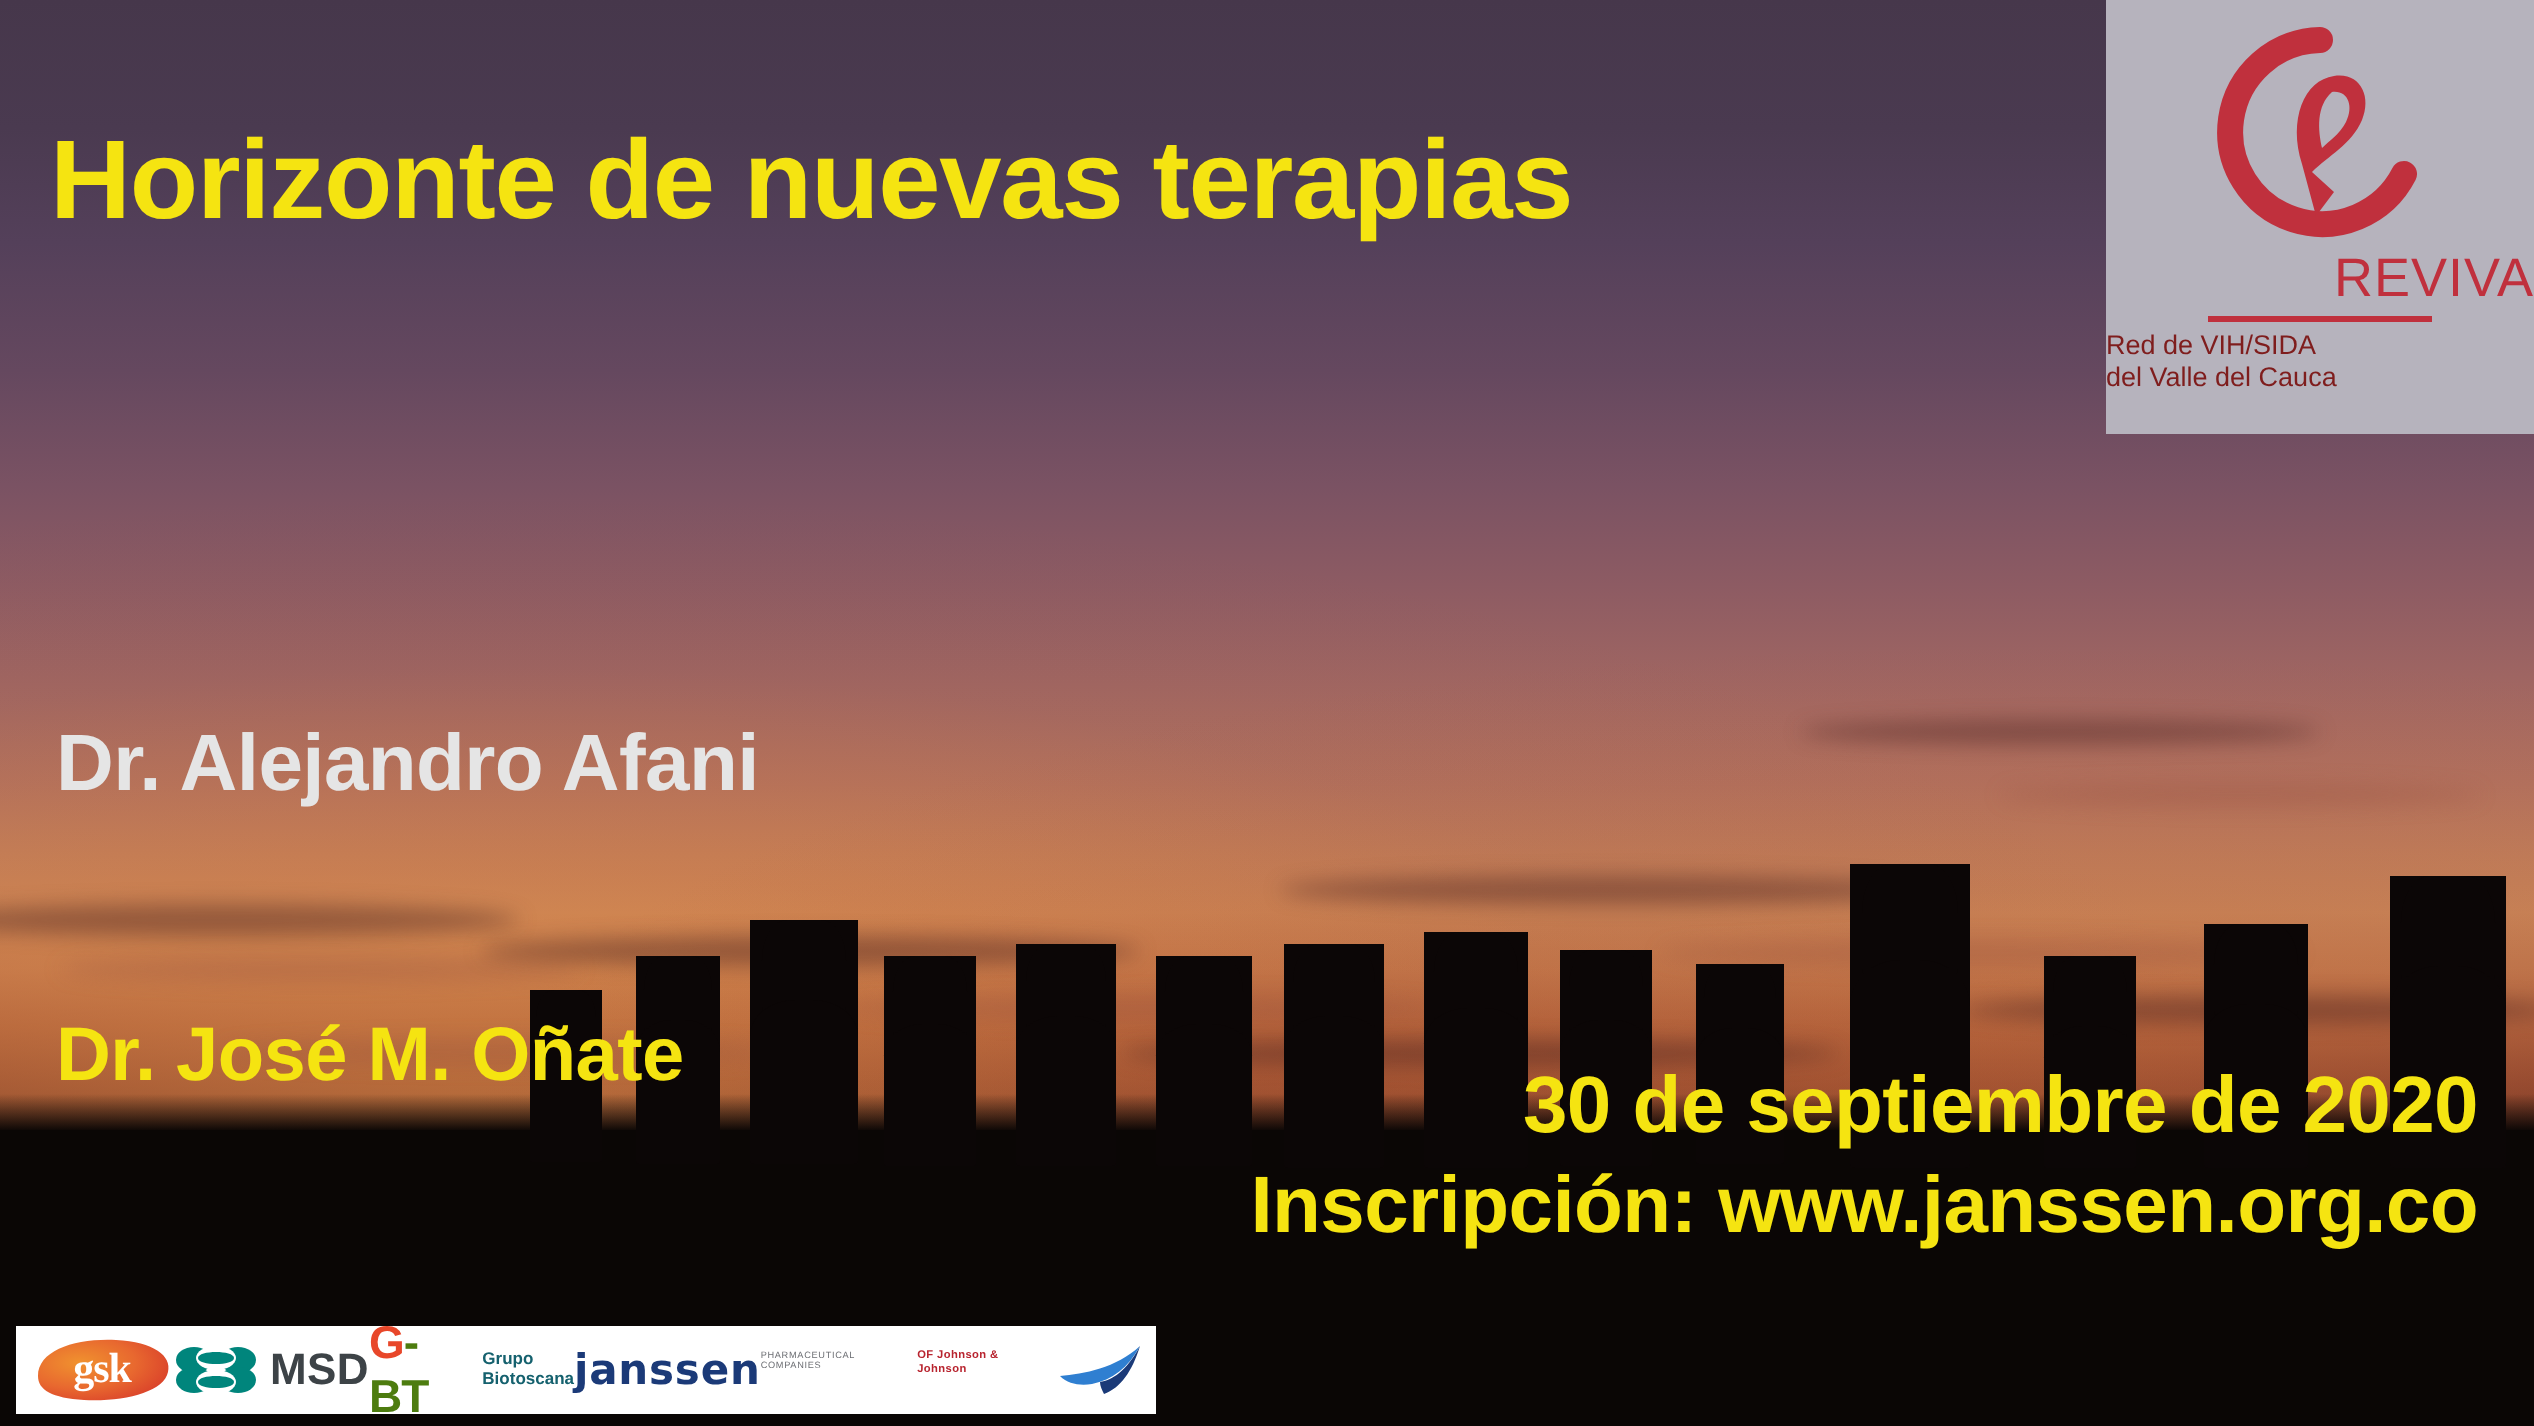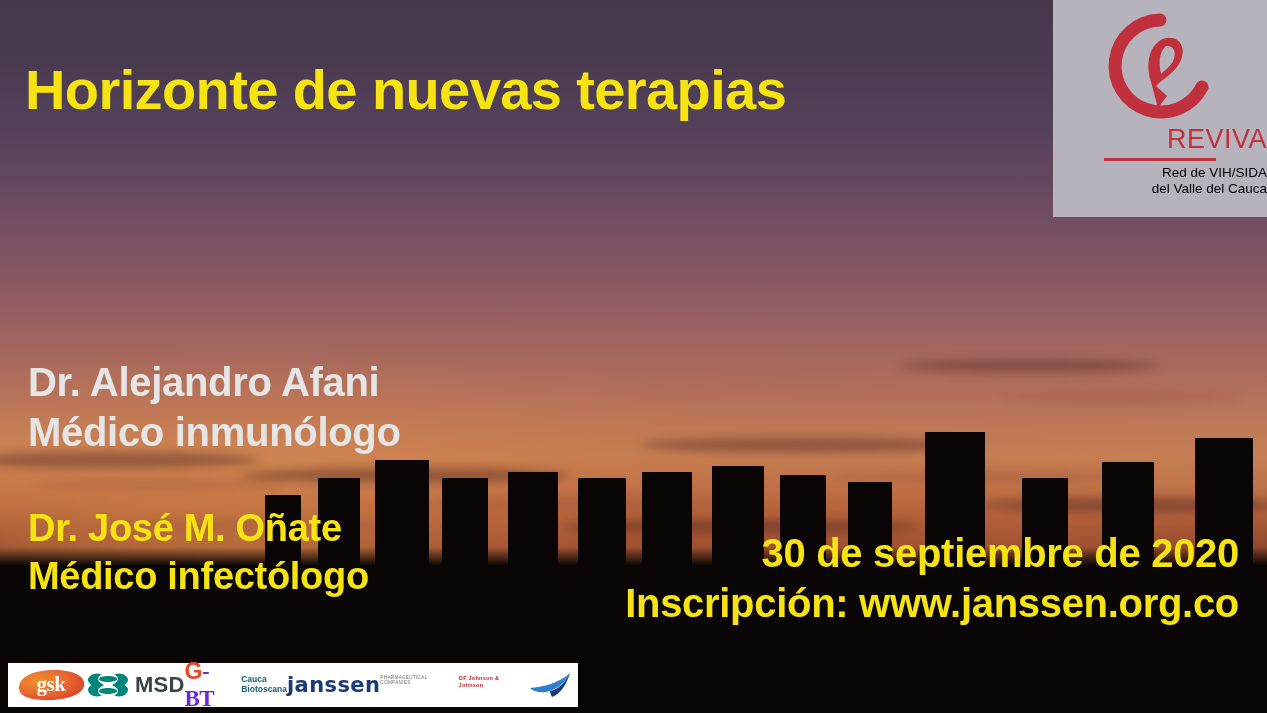--- a/index.html
+++ b/index.html
@@ -171,22 +171,22 @@
     line-height: 1;
     margin-top: 4px;
   }
   .logo-rule {
     width: 112px;
     height: 3px;
     background: #c0303d;
     margin: 5px auto 4px;
   }
   .logo-sub {
-    text-align: right;
-    color: #000000;
+    text-align: left;
+    color: #7f1d1d;
     font-size: 13.5px;
     line-height: 1.22;
   }
 
   
   .sponsor-bar {
     position: absolute;
     left: 8px;
     bottom: 6px;
     width: 570px;
@@ -212,21 +212,21 @@
   }
   
   .msd-mark { width: 40px; height: 28px; margin-right: 7px; }
   .msd-text {
     color: #3d4347; font-size: 22px; font-weight: bold;
     letter-spacing: 0.2px;
   }
   
   .gbt-main { font-size: 23px; font-weight: bold; letter-spacing: -0.5px; }
   .gbt-g { color: #e8472a; }
-  .gbt-bt { color: #6d28d9; font-family: Liberation Serif, serif; }
+  .gbt-bt { color: #4d7c0f; }
   .gbt-sub {
     color: #15616e; font-size: 8.5px; font-weight: bold;
     line-height: 1.12; margin-left: 3px;
   }
   
   .jan-word {
     color: #1b3a78; font-size: 21px; font-weight: bold;
     letter-spacing: 0.4px; line-height: 1;
     font-family: "DejaVu Sans", sans-serif;
   }
@@ -314,26 +314,24 @@
     <div class="head" style="width:47px; height:55px;"></div>
     <div class="body" style="top:45px; height:101px;"></div>
   </div>
 
   <div class="title">
     <div>Horizonte de nuevas terapias</div>
   </div>
 
   <div class="speaker">
     <div>Dr. Alejandro Afani</div>
-    <div>Médico inmunólogo</div>
   </div>
 
   <div class="moderator">
     <div>Dr. José M. Oñate</div>
-    <div>Médico infectólogo</div>
   </div>
 
   <div class="eventinfo">
     <div>30 de septiembre de 2020</div>
     <div>Inscripción: www.janssen.org.co</div>
   </div>
 
   <div class="logo-panel">
     <div class="logo-mark">
       <svg viewBox="0 0 132 110" width="132" height="110" aria-hidden="true">
@@ -382,21 +380,21 @@
           <path d="M11 8 C11 4 29 4 29 8 C29 12 11 12 11 8 Z" fill="#00857c"></path>
           <path d="M11 20 C11 16 29 16 29 20 C29 24 11 24 11 20 Z" fill="#00857c"></path>
         </svg>
       </div>
       <span class="msd-text">MSD</span>
     </div>
 
     <div class="sponsor">
       <span class="gbt-main"><span class="gbt-g">G</span><span class="gbt-bt">-BT</span></span>
       <span class="gbt-sub">
-        <span style="display:block">Cauca</span>
+        <span style="display:block">Grupo</span>
         <span style="display:block">Biotoscana</span>
       </span>
     </div>
 
     <div class="sponsor">
       <div style="display:flex; flex-direction:row; align-items:flex-start;">
         <span class="jan-word">janssen</span>
         <span class="jan-tag1">PHARMACEUTICAL COMPANIES</span>
         <span class="jan-tag2">OF Johnson &amp; Johnson</span>
       </div>

